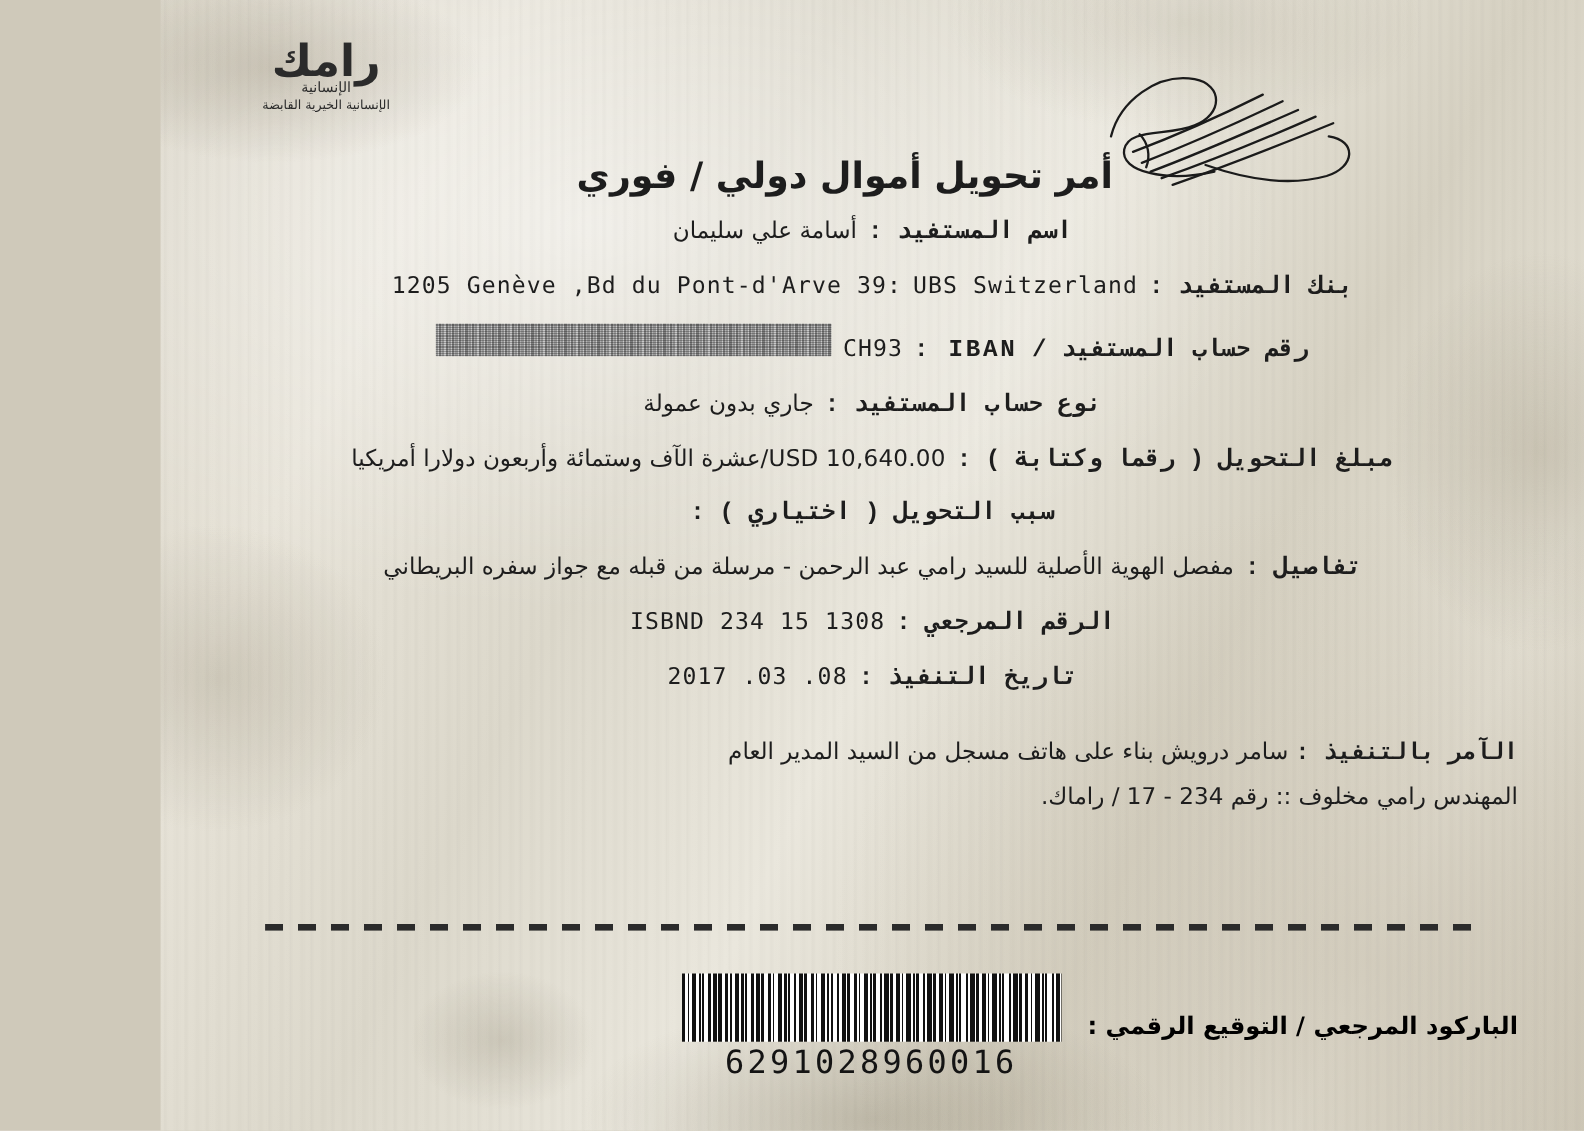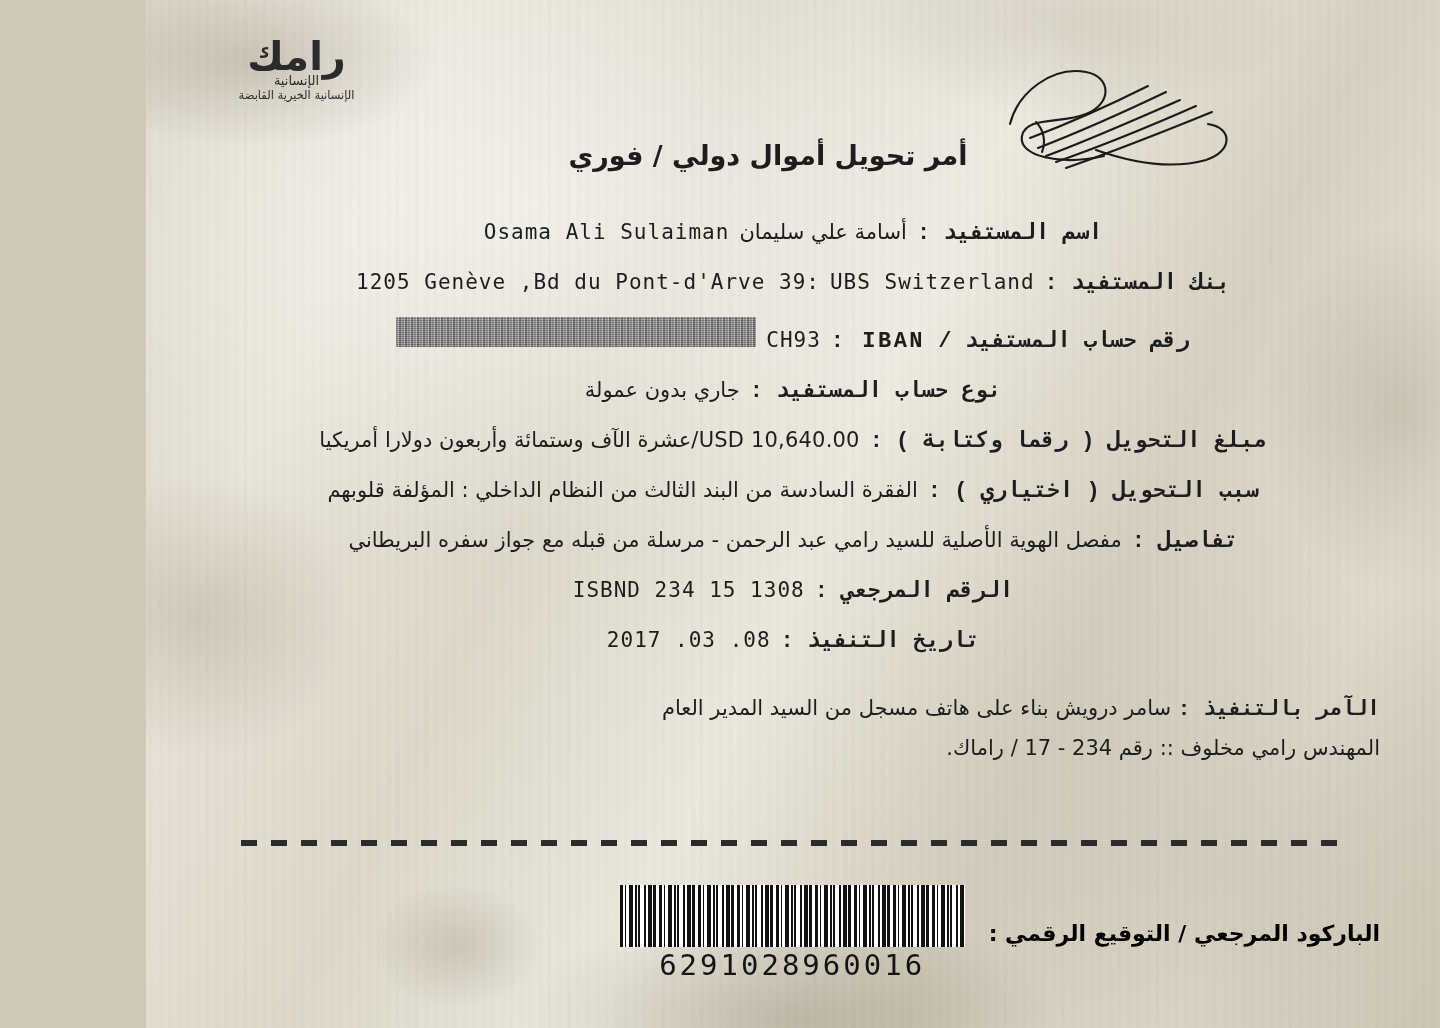--- a/index.html
+++ b/index.html
@@ -110,24 +110,24 @@
     position: absolute;
     z-index: 3;
     top: 140px;
     right: 60px;
     left: 60px;
     color: #1d1d1d;
   }
 
   .title {
     text-align: center;
-    font-size: 27px;
+    font-size: 33px;
     font-weight: bold;
     letter-spacing: 2px;
-    margin: 0 0 46px 0;
+    margin: 0 0 15px 0;
     padding-right: 50px;
   }
 
   .row {
     display: flex;
     justify-content: flex-start;
     align-items: baseline;
     gap: 10px;
     margin-bottom: 18px;
     font-size: 22px;
@@ -252,21 +252,20 @@
     <div class="logo-tag">الإنسانية الخيرية القابضة</div>
   </div>
 
   <div class="doc">
 
     <div class="title">أمر تحويل أموال دولي / فوري</div>
 
     <div class="row center">
       <span class="lbl">اسم المستفيد :</span>
       <span class="val ar">أسامة علي سليمان</span>
-      <span class="val mono">Osama Ali Sulaiman</span>
     </div>
 
     <div class="row center">
       <span class="lbl">بنك المستفيد :</span>
       <span class="val mono">UBS Switzerland</span>
       <span class="val mono">1205 Genève ,Bd du Pont-d'Arve 39:</span>
     </div>
 
     <div class="row center">
       <span class="lbl">رقم حساب المستفيد / IBAN :</span>
@@ -279,21 +278,20 @@
       <span class="val ar">جاري بدون عمولة</span>
     </div>
 
     <div class="row center">
       <span class="lbl">مبلغ التحويل ( رقما وكتابة ) :</span>
       <span class="val ar">USD 10,640.00/عشرة الآف وستمائة وأربعون دولارا أمريكيا</span>
     </div>
 
     <div class="row center">
       <span class="lbl">سبب التحويل ( اختياري ) :</span>
-      <span class="val ar">الفقرة السادسة من البند الثالث من النظام الداخلي : المؤلفة قلوبهم</span>
     </div>
 
     <div class="row center">
       <span class="lbl">تفاصيل :</span>
       <span class="val ar">مفصل الهوية الأصلية للسيد رامي عبد الرحمن - مرسلة من قبله مع جواز سفره البريطاني</span>
     </div>
 
     <div class="row center">
       <span class="lbl">الرقم المرجعي :</span>
       <span class="val mono">ISBND 234 15 1308</span>

